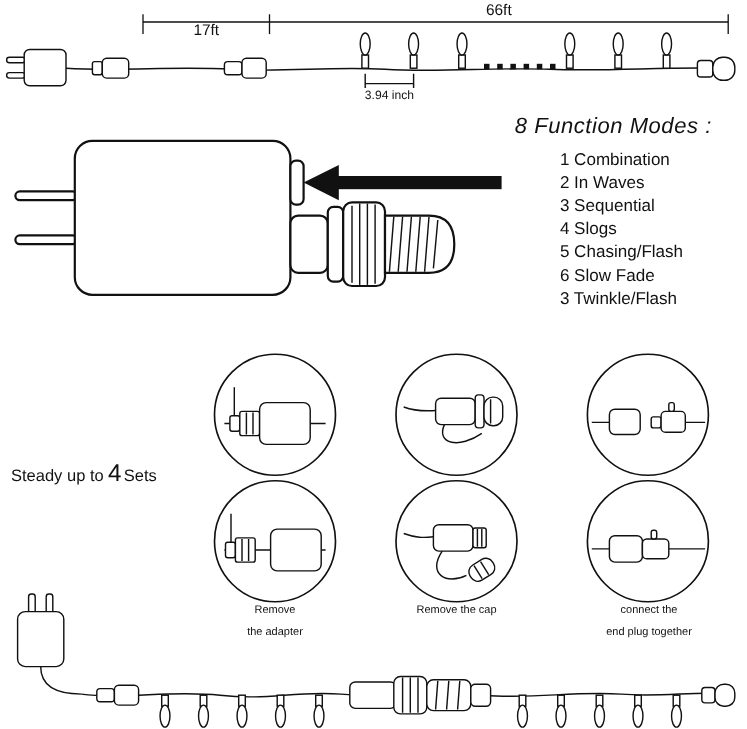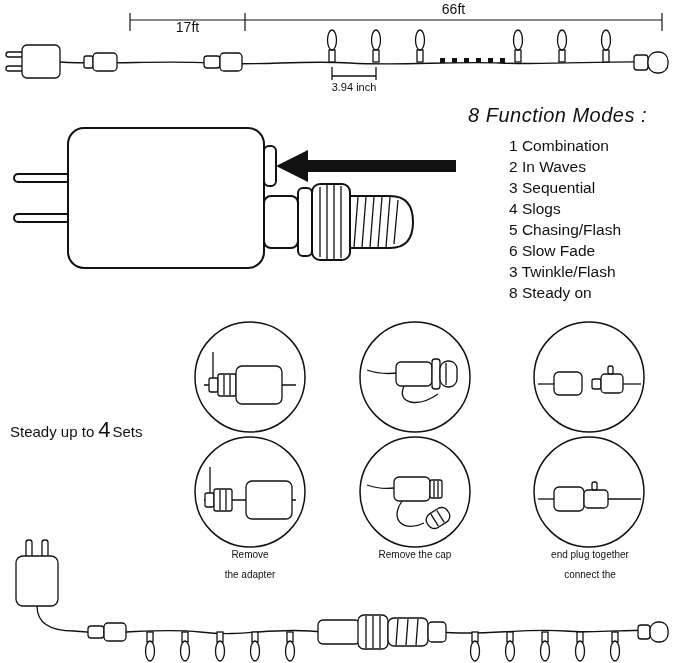--- a/index.html
+++ b/index.html
@@ -291,34 +291,33 @@
   <div class="lbl modes-title" style="left:468px; top:104px;font-style:italic;">8 Function Modes :</div>
 
   <div class="modes-list" style="left:469px; top:135px;">
     <div class="mode-item">1 Combination</div>
     <div class="mode-item">2 In Waves</div>
     <div class="mode-item">3 Sequential</div>
     <div class="mode-item">4 Slogs</div>
     <div class="mode-item">5 Chasing/Flash</div>
     <div class="mode-item">6 Slow Fade</div>
     <div class="mode-item">3 Twinkle/Flash</div>
-    <div class="mode-item">8 Steady on</div>
   </div>
 
   <div class="lbl connect-line" style="left:10px; top:417px;">
     <span>Steady up to</span><span class="count">4</span><span>Sets</span>
   </div>
 
   <div class="lbl caption" style="left:193px; top:545px; width:114px;">
     <div>Remove</div>
     <div>the adapter</div>
   </div>
 
   <div class="lbl caption" style="left:345px; top:545px; width:140px;">
     <div>Remove the cap</div>
   </div>
 
   <div class="lbl caption" style="left:518px; top:545px; width:144px;">
+    <div>connect the</div>
     <div>end plug together</div>
-    <div>connect the</div>
   </div>
 
 </div>
 
 </body></html>

